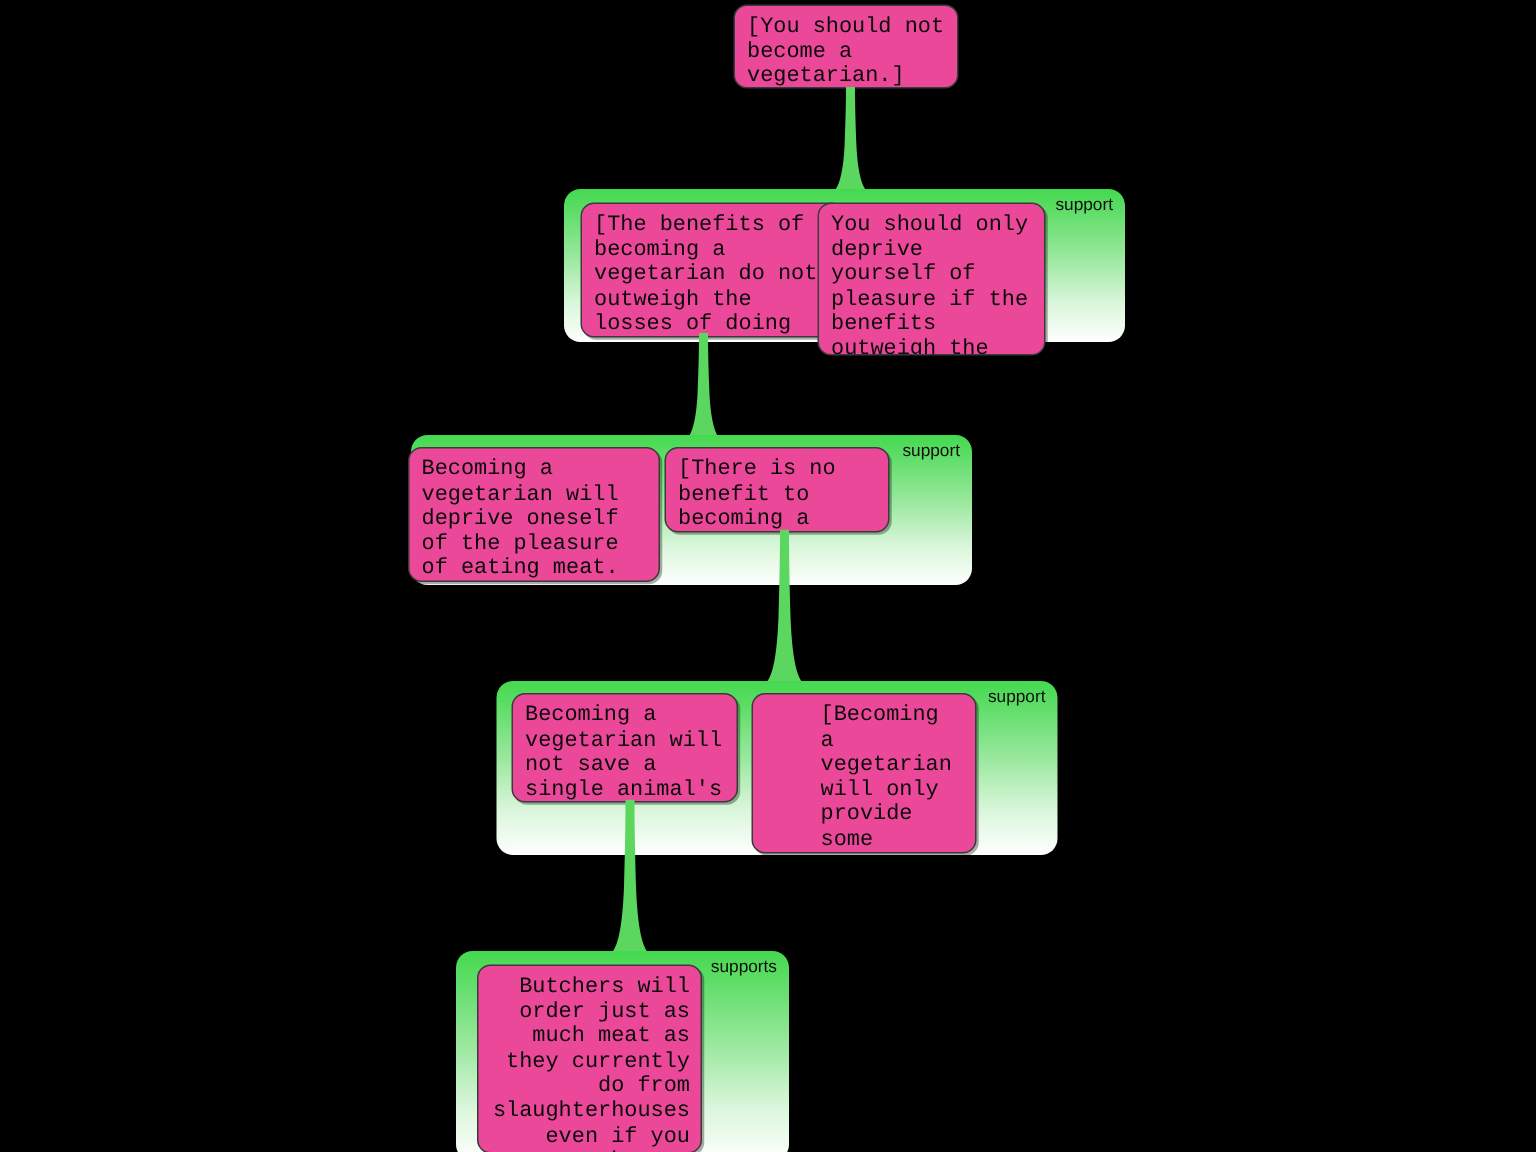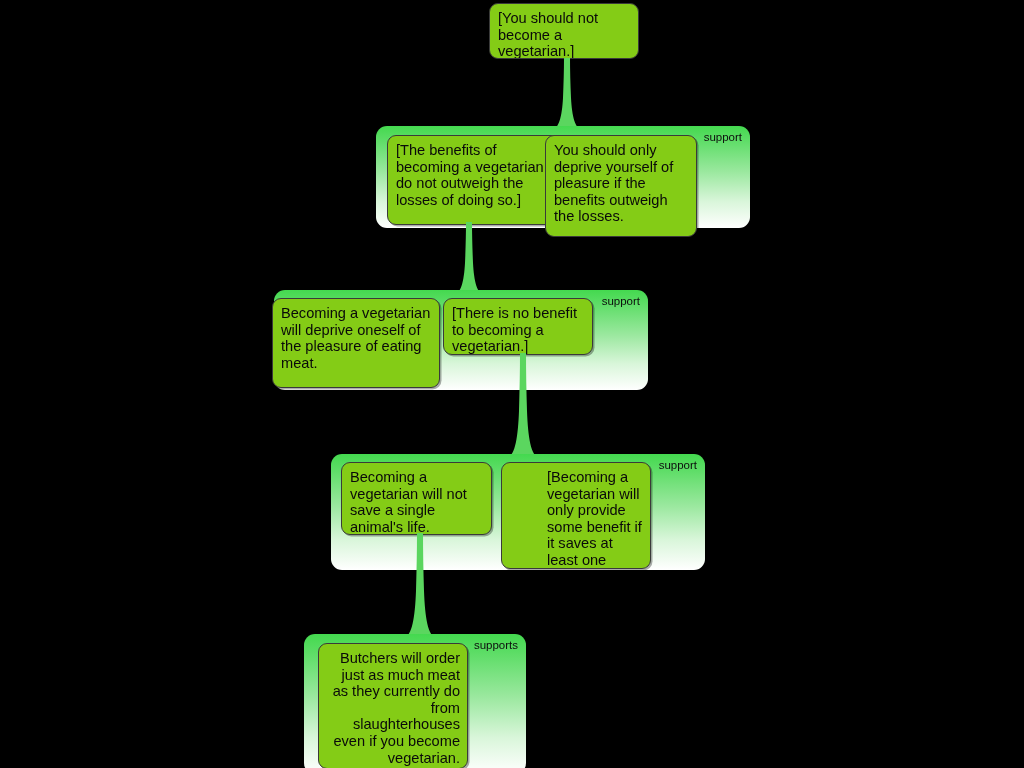--- a/index.html
+++ b/index.html
@@ -38,29 +38,29 @@
     font-size: 11.5px;
     line-height: 13px;
     color: #0d0d0d;
     font-family: "Liberation Sans", sans-serif;
     white-space: nowrap;
   }
 
   
   .claim {
     position: absolute;
-    background: #84cc16;
+    background: #ec4899;
     border: 1.3px solid #3a3a3a;
     border-radius: 9px;
     box-sizing: border-box;
     padding: 6px 7px 5px 8px;
     font-size: 14.6px;
     line-height: 16.6px;
     color: #0a0a0a;
-    font-family: Liberation Sans, sans-serif;
+    font-family: Liberation Mono, monospace;
     box-shadow: 1.5px 1.5px 0 rgba(0,0,0,0.32);
     overflow: hidden;
   }
 
   
   .connector {
     position: absolute;
     overflow: visible;
   }
   .connector svg { display: block; }

